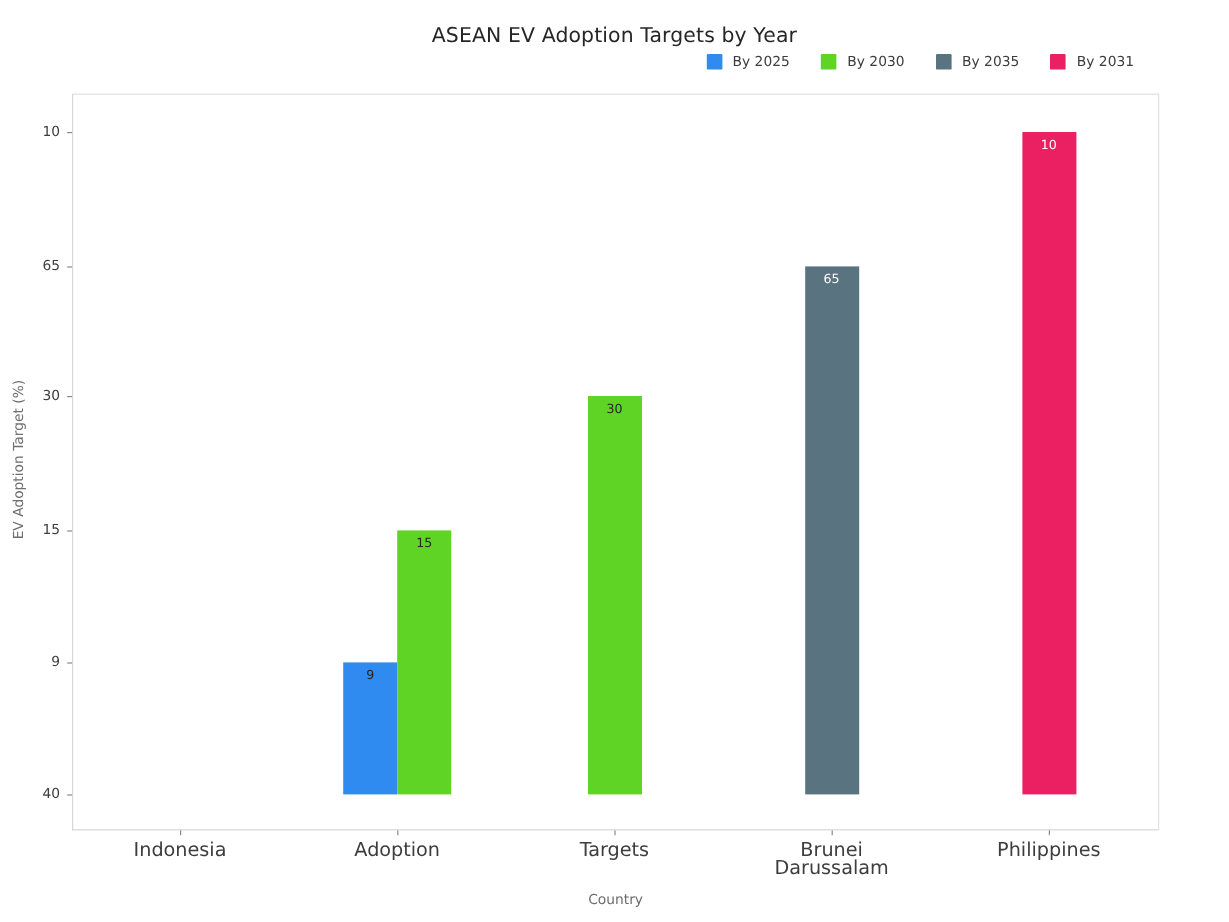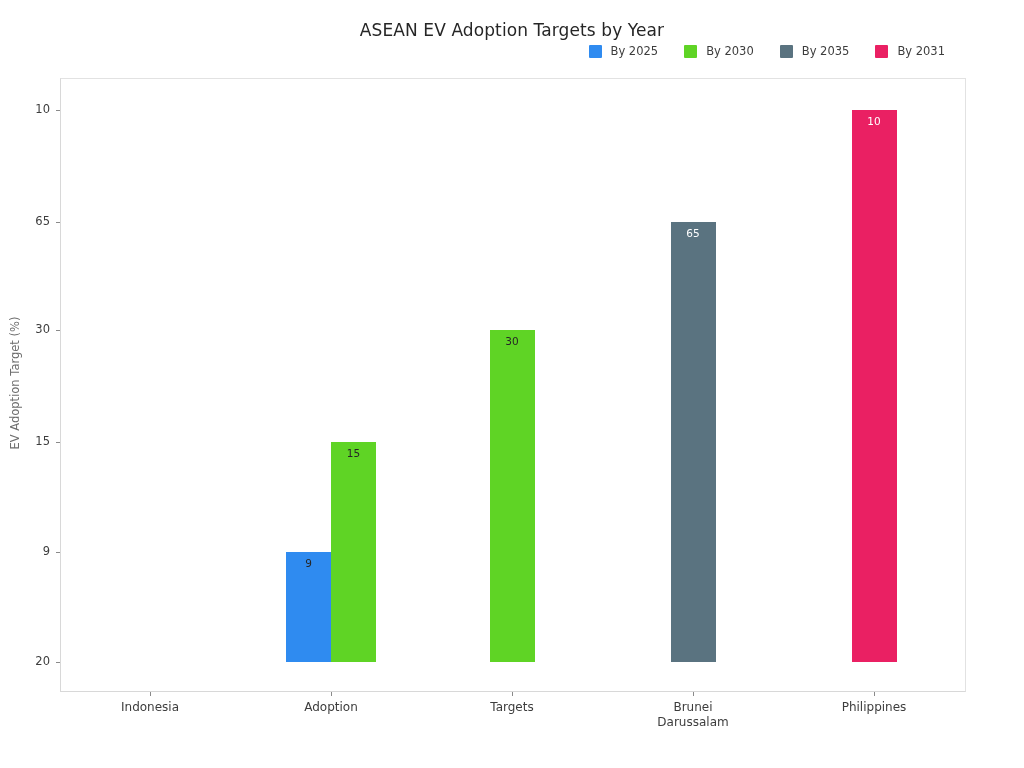--- a/index.html
+++ b/index.html
@@ -130,21 +130,21 @@
     width: 1px;
     height: 4px;
     background: #8a8a8a;
   }
   .x-tick .tick-text {
     position: absolute;
     left: -80px;
     top: 8px;
     width: 160px;
     text-align: center;
-    font-size: 12px;
+    font-size: 16px;
     color: #3d3d3d;
     line-height: 15px;
   }
 
   
   .bars-layer {
     position: absolute;
     left: 0;
     top: 0;
     width: 1024px;
@@ -212,21 +212,21 @@
       </div>
       <div class="y-tick" style="top: 442px;">
         <span class="tick-text">15</span>
         <span class="tick-mark"></span>
       </div>
       <div class="y-tick" style="top: 552px;">
         <span class="tick-text">9</span>
         <span class="tick-mark"></span>
       </div>
       <div class="y-tick" style="top: 662px;">
-        <span class="tick-text">20</span>
+        <span class="tick-text">40</span>
         <span class="tick-mark"></span>
       </div>
     </div>
 
   <div id="x-ticks">
       <div class="x-tick" style="left: 150px;">
         <span class="tick-mark"></span>
         <span class="tick-text">Indonesia</span>
       </div>
       <div class="x-tick" style="left: 331px;">
@@ -240,20 +240,21 @@
       <div class="x-tick" style="left: 693px;">
         <span class="tick-mark"></span>
         <span class="tick-text">Brunei<br>Darussalam</span>
       </div>
       <div class="x-tick" style="left: 874px;">
         <span class="tick-mark"></span>
         <span class="tick-text">Philippines</span>
       </div>
     </div>
 
+  <div class="x-axis-label">Country</div>
 
   <div class="bars-layer" id="bars-layer">
       <div class="bar" style="left: 286px; width: 45px; top: 552px; height: 110px; background: rgb(47, 139, 240);">
         <span class="bar-value" style="color: rgb(38, 38, 38);">9</span>
       </div>
       <div class="bar" style="left: 331px; width: 45px; top: 442px; height: 220px; background: rgb(95, 212, 37);">
         <span class="bar-value" style="color: rgb(38, 38, 38);">15</span>
       </div>
       <div class="bar" style="left: 489.5px; width: 45px; top: 330px; height: 332px; background: rgb(95, 212, 37);">
         <span class="bar-value" style="color: rgb(38, 38, 38);">30</span>

